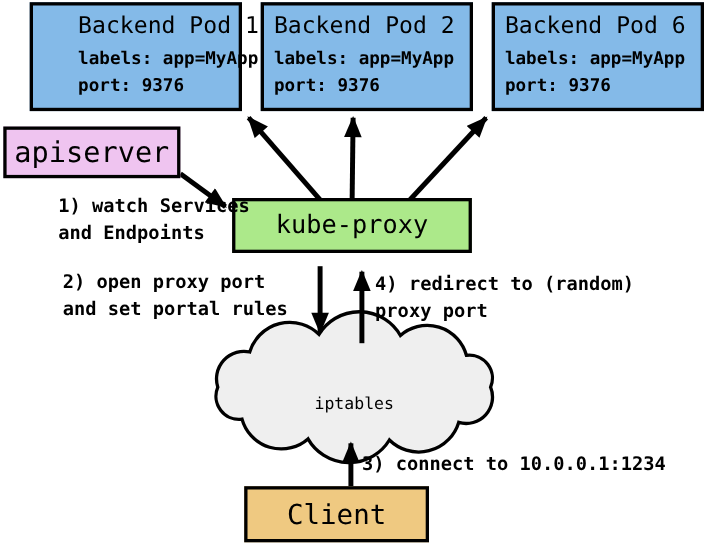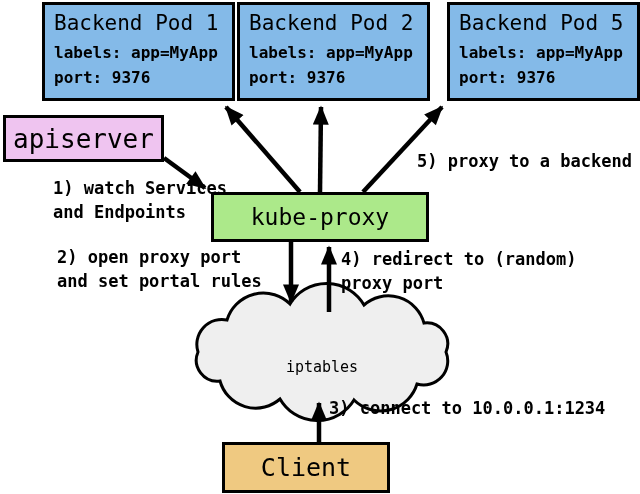--- a/index.html
+++ b/index.html
@@ -5,31 +5,31 @@
   html,body{margin:0;padding:0;background:#fff;}
   #stage{
     position:relative;width:640px;height:494px;background:#fff;overflow:hidden;
     font-family:"DejaVu Sans Mono","Liberation Mono",monospace;color:#000;
   }
   #wires{position:absolute;left:0;top:0;z-index:0;}
   .box{position:absolute;box-sizing:border-box;border:3px solid #000;z-index:2;}
   .pod{background:#84BAE8;width:193px;height:99px;top:2px;}
   .pod-title{font-size:21px;line-height:28px;margin:4px 0 0 9px;white-space:nowrap;}
   .pod-line{font-size:16px;line-height:18px;margin:7px 16px 0 9px;white-space:nowrap;font-weight:bold;}
-  #pod1{left:42px;}
+  #pod1{left:27px;padding-left:32px;}
   #pod2{left:237px;}
   #pod3{left:447px;}
   .titlebox{display:flex;align-items:center;justify-content:center;white-space:nowrap;}
   #apiserver{left:3px;top:115px;width:161px;height:47px;background:#EFC4F0;font-size:26px;}
-  #kubeproxy{left:211px;top:192px;width:218px;height:50px;background:#ACE98A;font-size:23px;}
+  #kubeproxy{left:211px;top:180px;width:218px;height:50px;background:#ACE98A;font-size:23px;}
   #client{left:222px;top:442px;width:168px;height:51px;background:#EFC981;font-size:25px;}
   .note{position:absolute;z-index:2;font-weight:bold;font-size:17px;line-height:24px;white-space:pre;}
   #note1{left:13px;top:176px;margin-left:40px;}
   #note2{left:57px;top:245px;}
-  #note3{left:329px;top:396px;text-align:right;}
+  #note3{left:329px;top:410px;text-align:right;}
   #note4{left:341px;top:247px;}
   #note5{left:417px;top:149px;}
   #iptables-label{
     position:absolute;left:250px;top:342px;width:144px;text-align:center;
     font-size:15px;z-index:2;margin-top:16px;
   }
 </style>
 </head>
 <body>
 
@@ -69,21 +69,21 @@
     <div class="pod-line">port: 9376</div>
   </div>
 
   <div class="box pod" id="pod2">
     <div class="pod-title">Backend Pod 2</div>
     <div class="pod-line">labels: app=MyApp</div>
     <div class="pod-line">port: 9376</div>
   </div>
 
   <div class="box pod" id="pod3">
-    <div class="pod-title">Backend Pod 5</div>
+    <div class="pod-title">Backend Pod 6</div>
     <div class="pod-line">labels: app=MyApp</div>
     <div class="pod-line">port: 9376</div>
   </div>
 
   <div class="box titlebox" id="apiserver">
     <span>apiserver</span>
   </div>
 
   <div class="box titlebox" id="kubeproxy">
     <span>kube-proxy</span>
@@ -95,15 +95,14 @@
 
   <div id="iptables-label">iptables</div>
 
   <div class="note" id="note1">1) watch Services
 and Endpoints</div>
   <div class="note" id="note2">2) open proxy port
 and set portal rules</div>
   <div class="note" id="note3">3) connect to 10.0.0.1:1234</div>
   <div class="note" id="note4">4) redirect to (random)
 proxy port</div>
-  <div class="note" id="note5">5) proxy to a backend</div>
 
 </div>
 
 </body></html>

